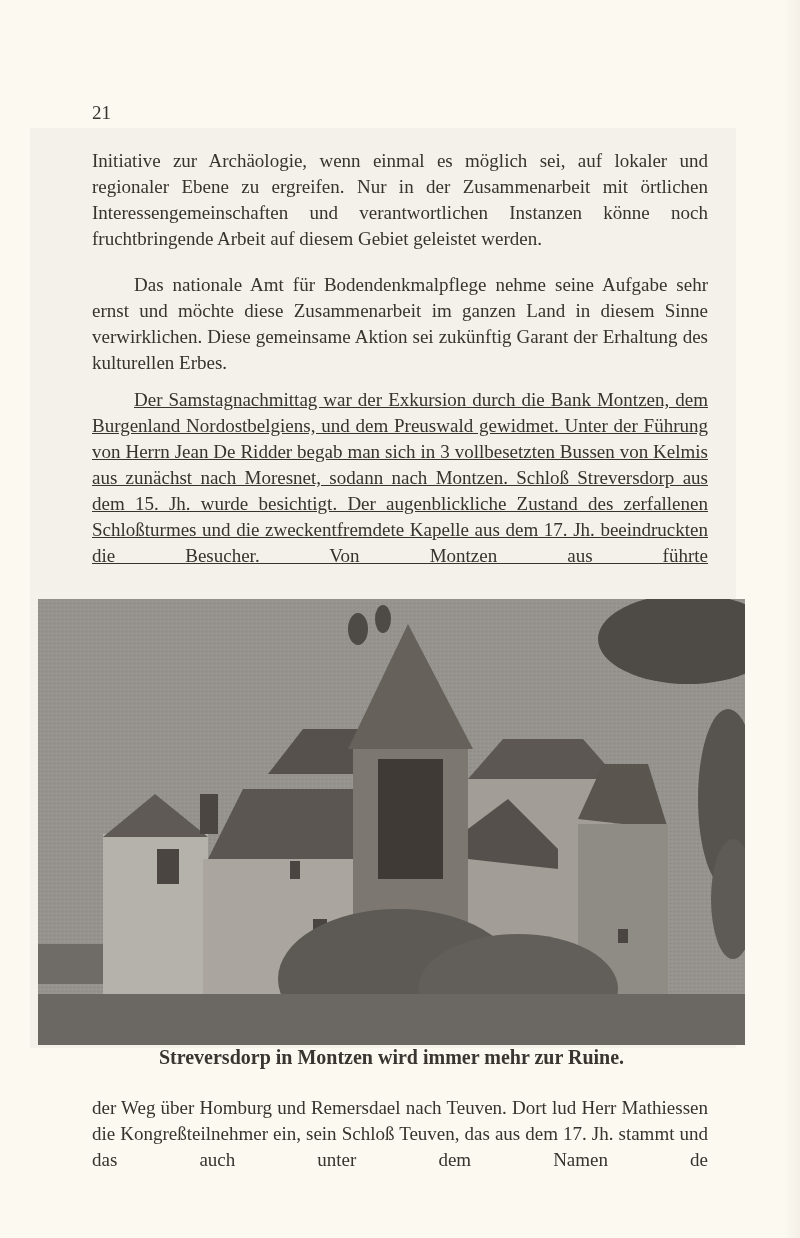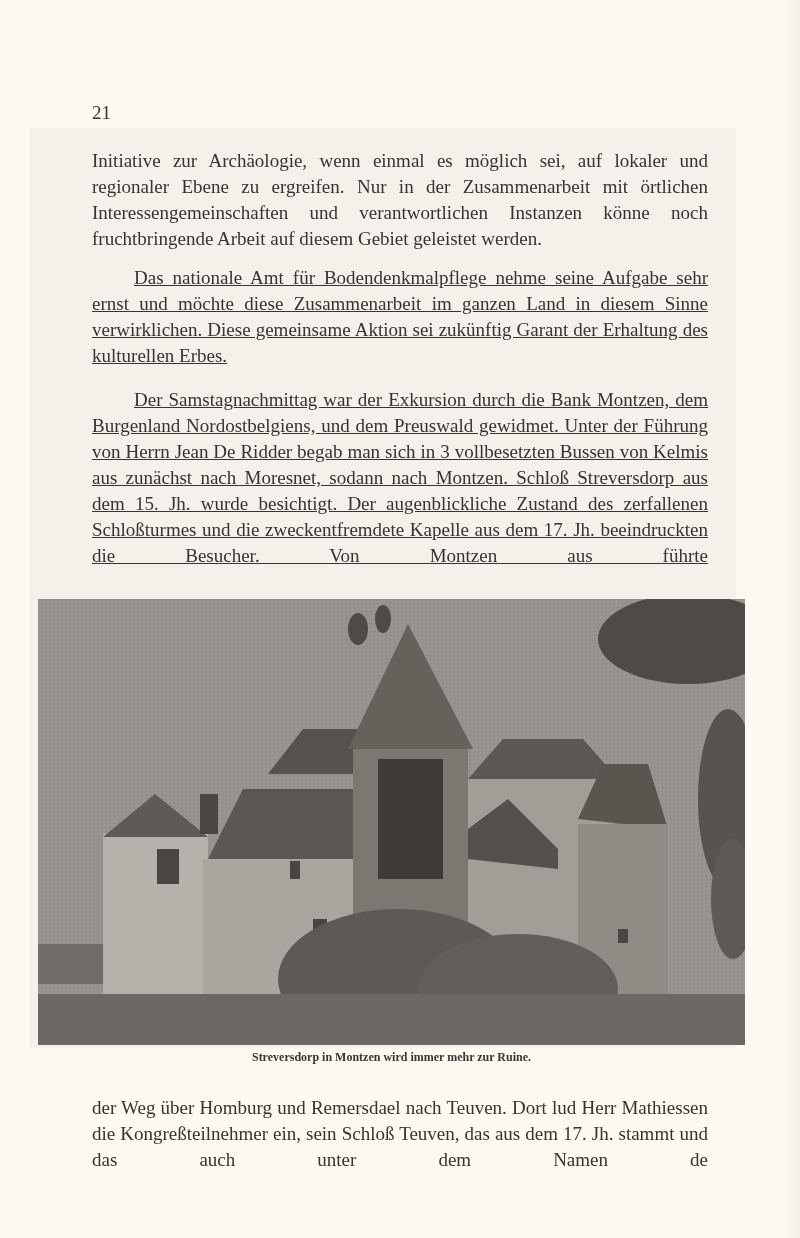--- a/index.html
+++ b/index.html
@@ -51,21 +51,21 @@
       margin: 0;
       text-align: justify;
     }
     .text-block p.indent {
       text-indent: 42px;
     }
     .text-block p.last-line-left {
       text-align-last: left;
     }
     #block-1 { top: 140px; margin-top: 8px; }
-    #block-2 { top: 265px; text-decoration: underline; }
+    #block-2 { top: 272px; }
     #block-3 { top: 387px; text-decoration: underline; }
     #block-4 { top: 1095px; }
     .photo {
       position: absolute;
       left: 38px;
       top: 599px;
       width: 707px;
       height: 446px;
       background: #8d8a86;
       overflow: hidden;
@@ -74,21 +74,21 @@
       display: block;
       width: 100%;
       height: 100%;
     }
     .caption {
       position: absolute;
       left: 38px;
       top: 1046px;
       width: 707px;
       text-align: center;
-      font-size: 12px;
+      font-size: 20px;
       font-weight: bold;
       line-height: 22px;
       color: #3a3531;
     }
   </style>
 </head>
 <body>
 
 <div class="page-shade"></div>
 <div class="page-edge"></div>

